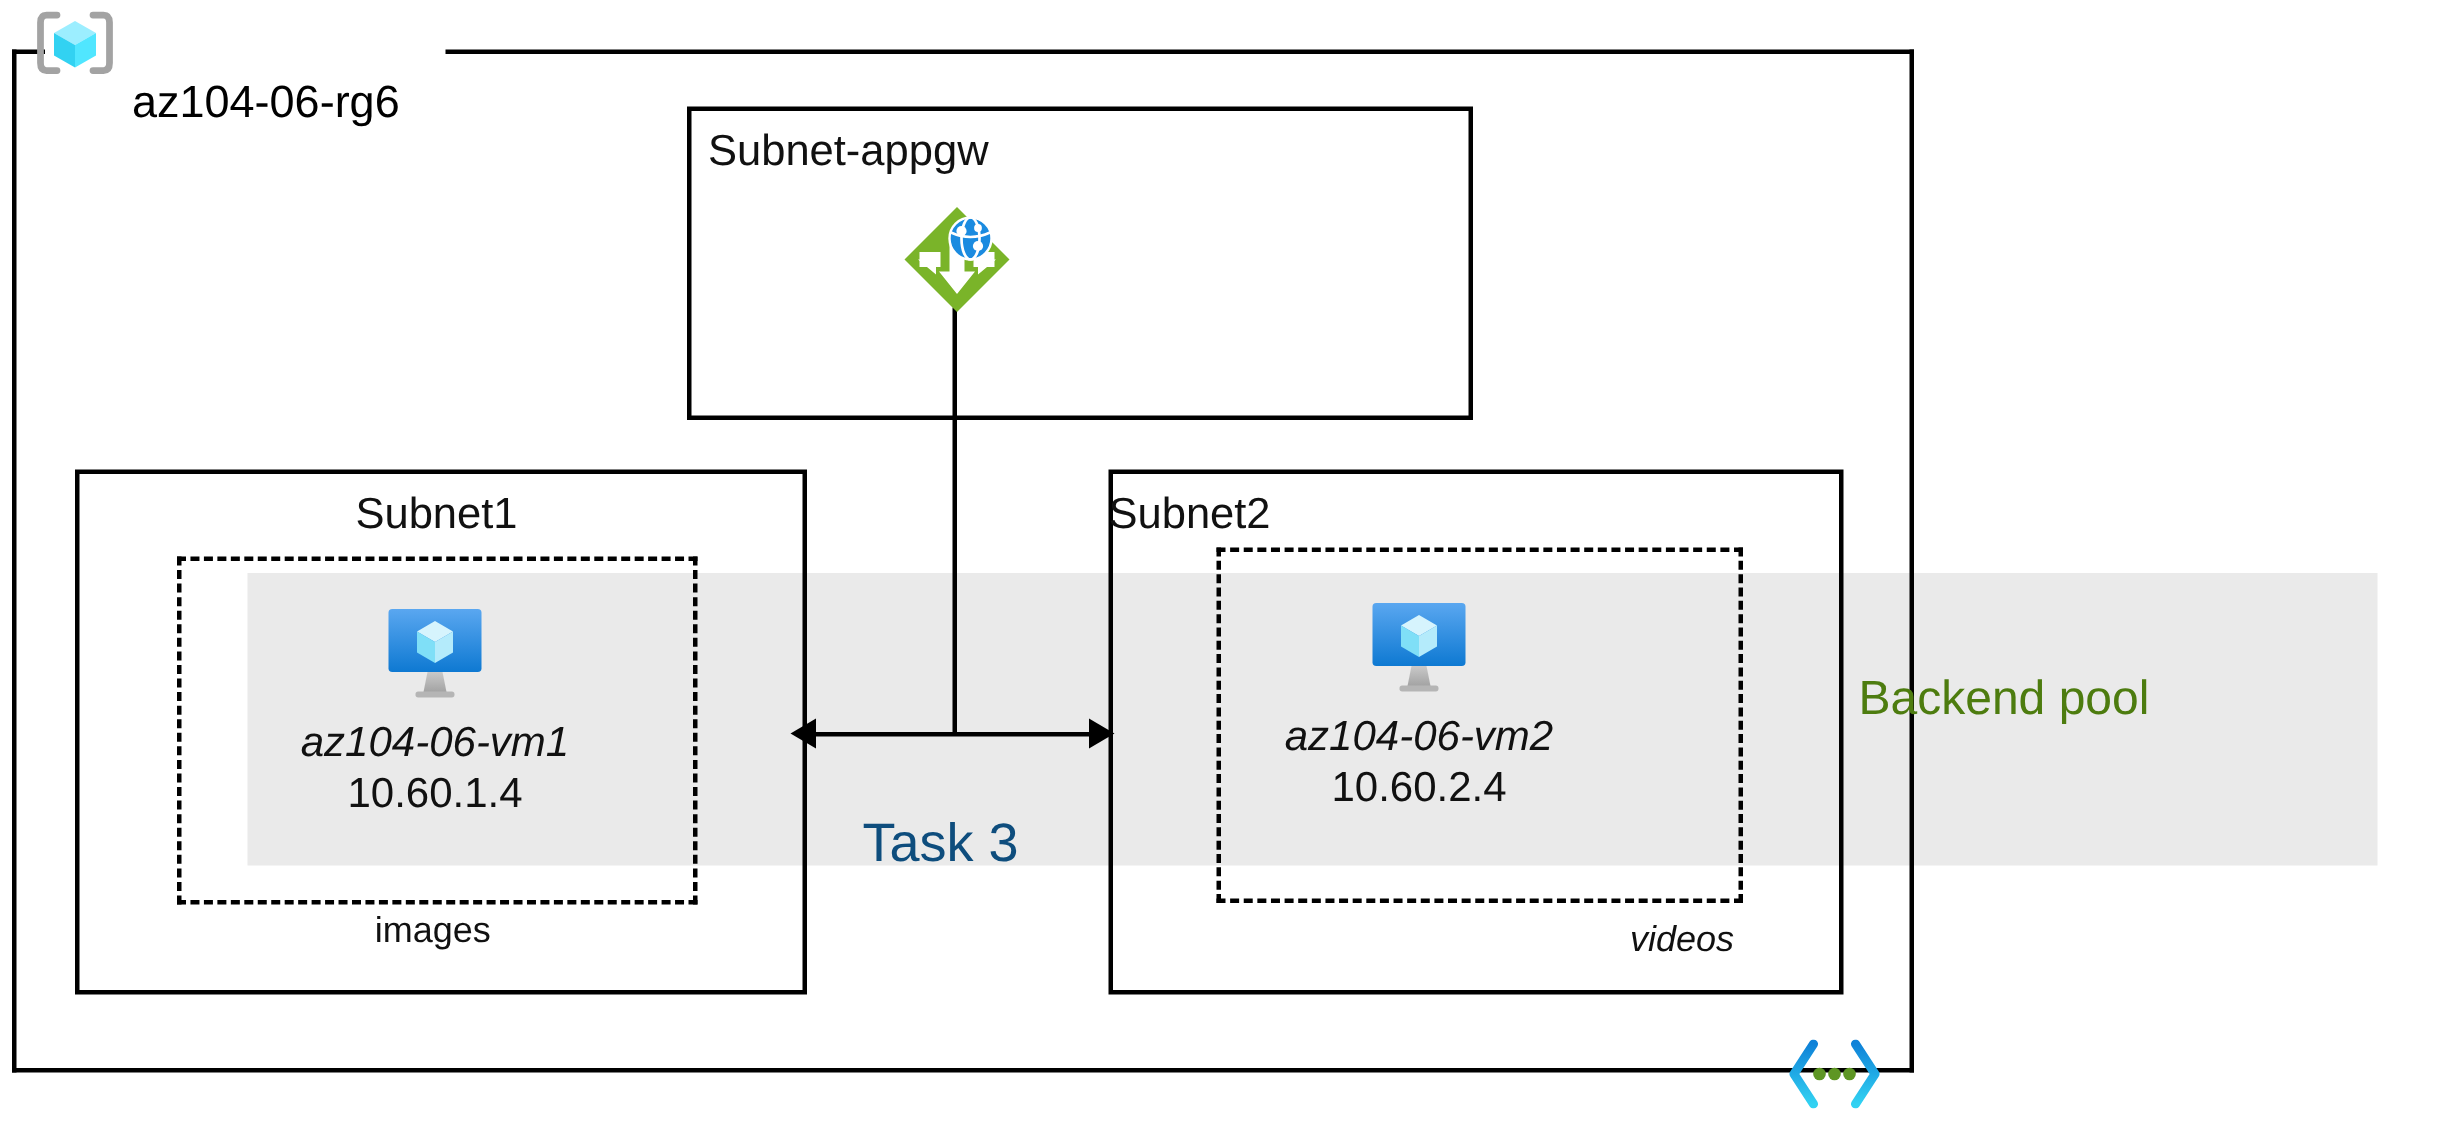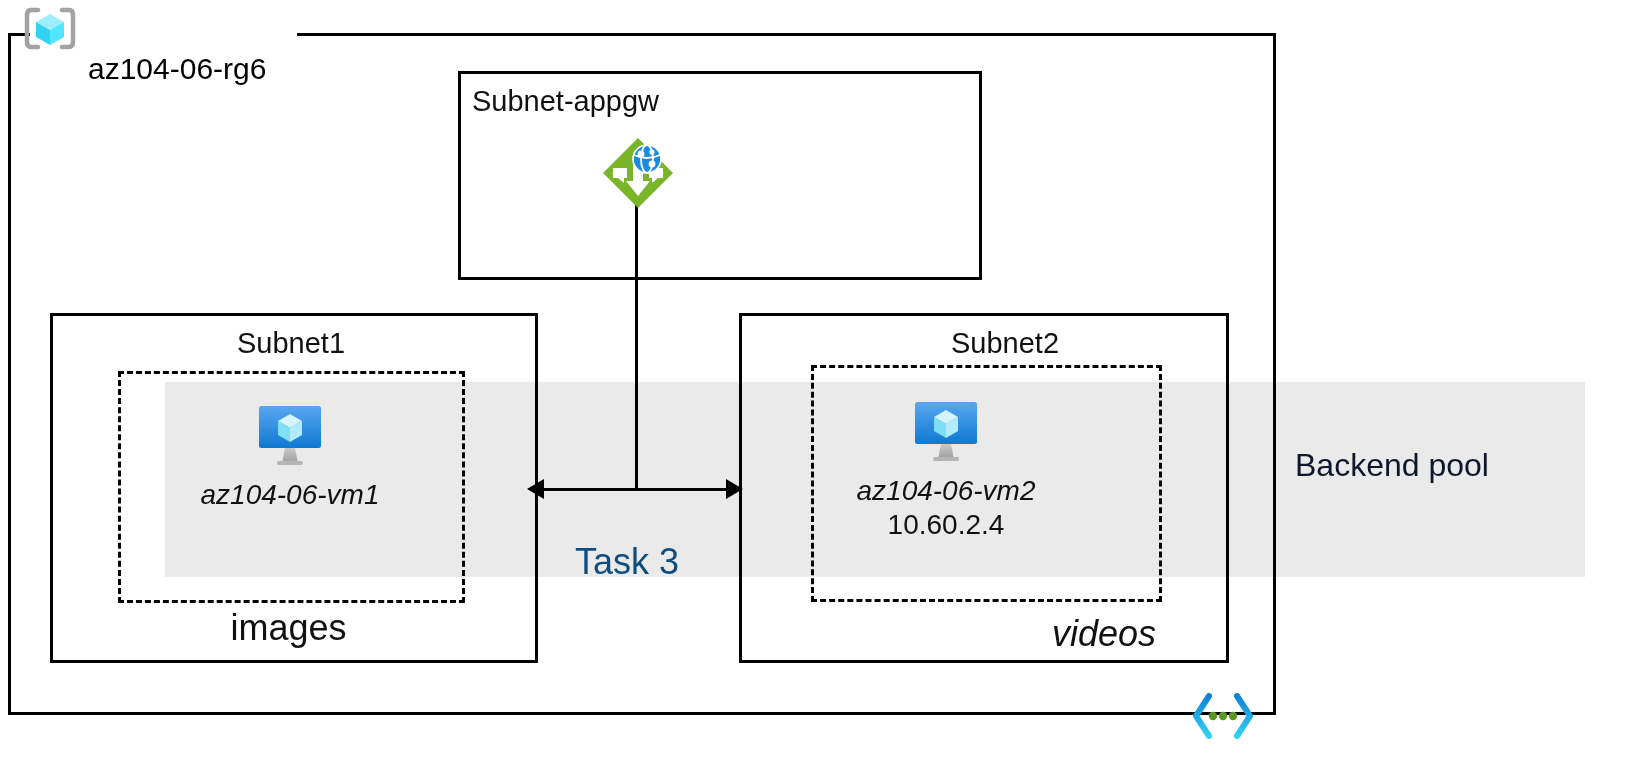--- a/index.html
+++ b/index.html
@@ -14,23 +14,23 @@
 
   
   .backend-band{
     position:absolute;
     left:165px;top:382px;width:1420px;height:195px;
     background:#EAEAEA;
     z-index:1;
   }
   .backend-label{
     position:absolute;
-    left:1295px;top:448px;
+    left:1239px;top:448px;
     font-size:32px;line-height:1.1;
-    color:#0f172a;
+    color:#4d7c0f;
     white-space:nowrap;
     z-index:6;
   }
 
   
   .rg-frame{
     position:absolute;
     left:8px;top:33px;
     width:1268px;height:682px;
     z-index:3;
@@ -72,21 +72,21 @@
 
   .subnet-title{
     position:absolute;
     font-size:29px;
     color:#111;
     white-space:nowrap;
     z-index:6;
   }
   .sn-appgw-title{left:472px;top:85px;text-align:left;}
   .sn1-title{left:50px;top:327px;width:482px;text-align:center;}
-  .sn2-title{left:739px;top:327px;width:484px;text-align:center;padding-left:24px;}
+  .sn2-title{left:739px;top:327px;width:484px;text-align:left;}
 
   
   .dashed-box{
     position:absolute;
     border:3px dashed #000;
     z-index:5;
     background:transparent;
   }
   .db-1{left:118px;top:371px;width:341px;height:226px;}
   .db-2{left:811px;top:365px;width:345px;height:231px;}
@@ -95,21 +95,21 @@
   .vm-group{position:absolute;z-index:6;text-align:center;}
   .vm-1{left:170px;top:400px;width:240px;}
   .vm-2{left:826px;top:396px;width:240px;}
   .vm-icon{width:70px;height:70px;display:block;margin:0 auto 8px auto;}
   .vm-name{font-size:28px;line-height:1.22;color:#111;white-space:nowrap;font-style:italic;}
   .vm-ip{font-size:28px;line-height:1.22;color:#111;white-space:nowrap;}
 
   
   .asg-caption{
     position:absolute;
-    font-size:36px;color:#111;
+    font-size:24px;color:#111;
     z-index:6;white-space:nowrap;
   }
   .asg-1{left:118px;top:607px;width:341px;text-align:center;}
   .asg-2{left:811px;top:613px;width:345px;text-align:right;font-style:italic;}
 
   
   .appgw-node{position:absolute;left:600px;top:135px;z-index:6;}
   .appgw-icon{width:76px;height:76px;display:block;}
   .appgw-labels{
     position:absolute;left:683px;top:141px;
@@ -239,20 +239,21 @@
       <rect x="4" y="6" width="62" height="42" rx="2.5" fill="url(#vmg1)"></rect>
       <path d="M30 48 L40 48 L43 63 L27 63 Z" fill="url(#vms1)"></path>
       <rect x="22" y="61" width="26" height="4" rx="1.8" fill="#B5B5B5"></rect>
       <g>
         <polygon points="35,14 47,21 35,28 23,21" fill="#D6F4FD"></polygon>
         <polygon points="23,21 35,28 35,42 23,35" fill="#7FDFF7"></polygon>
         <polygon points="47,21 47,35 35,42 35,28" fill="#B4EBFB"></polygon>
       </g>
     </svg>
     <div class="vm-name">az104-06-vm1</div>
+    <div class="vm-ip">10.60.1.4</div>
   </div>
   <div class="asg-caption asg-1">images</div>
 
   <div class="subnet-box sn-2"></div>
   <div class="subnet-title sn2-title">Subnet2</div>
   <div class="dashed-box db-2"></div>
   <div class="vm-group vm-2">
     <svg class="vm-icon" viewBox="0 0 70 70">
       <defs>
         <linearGradient id="vmg2" x1="0" y1="0" x2="0" y2="1">

